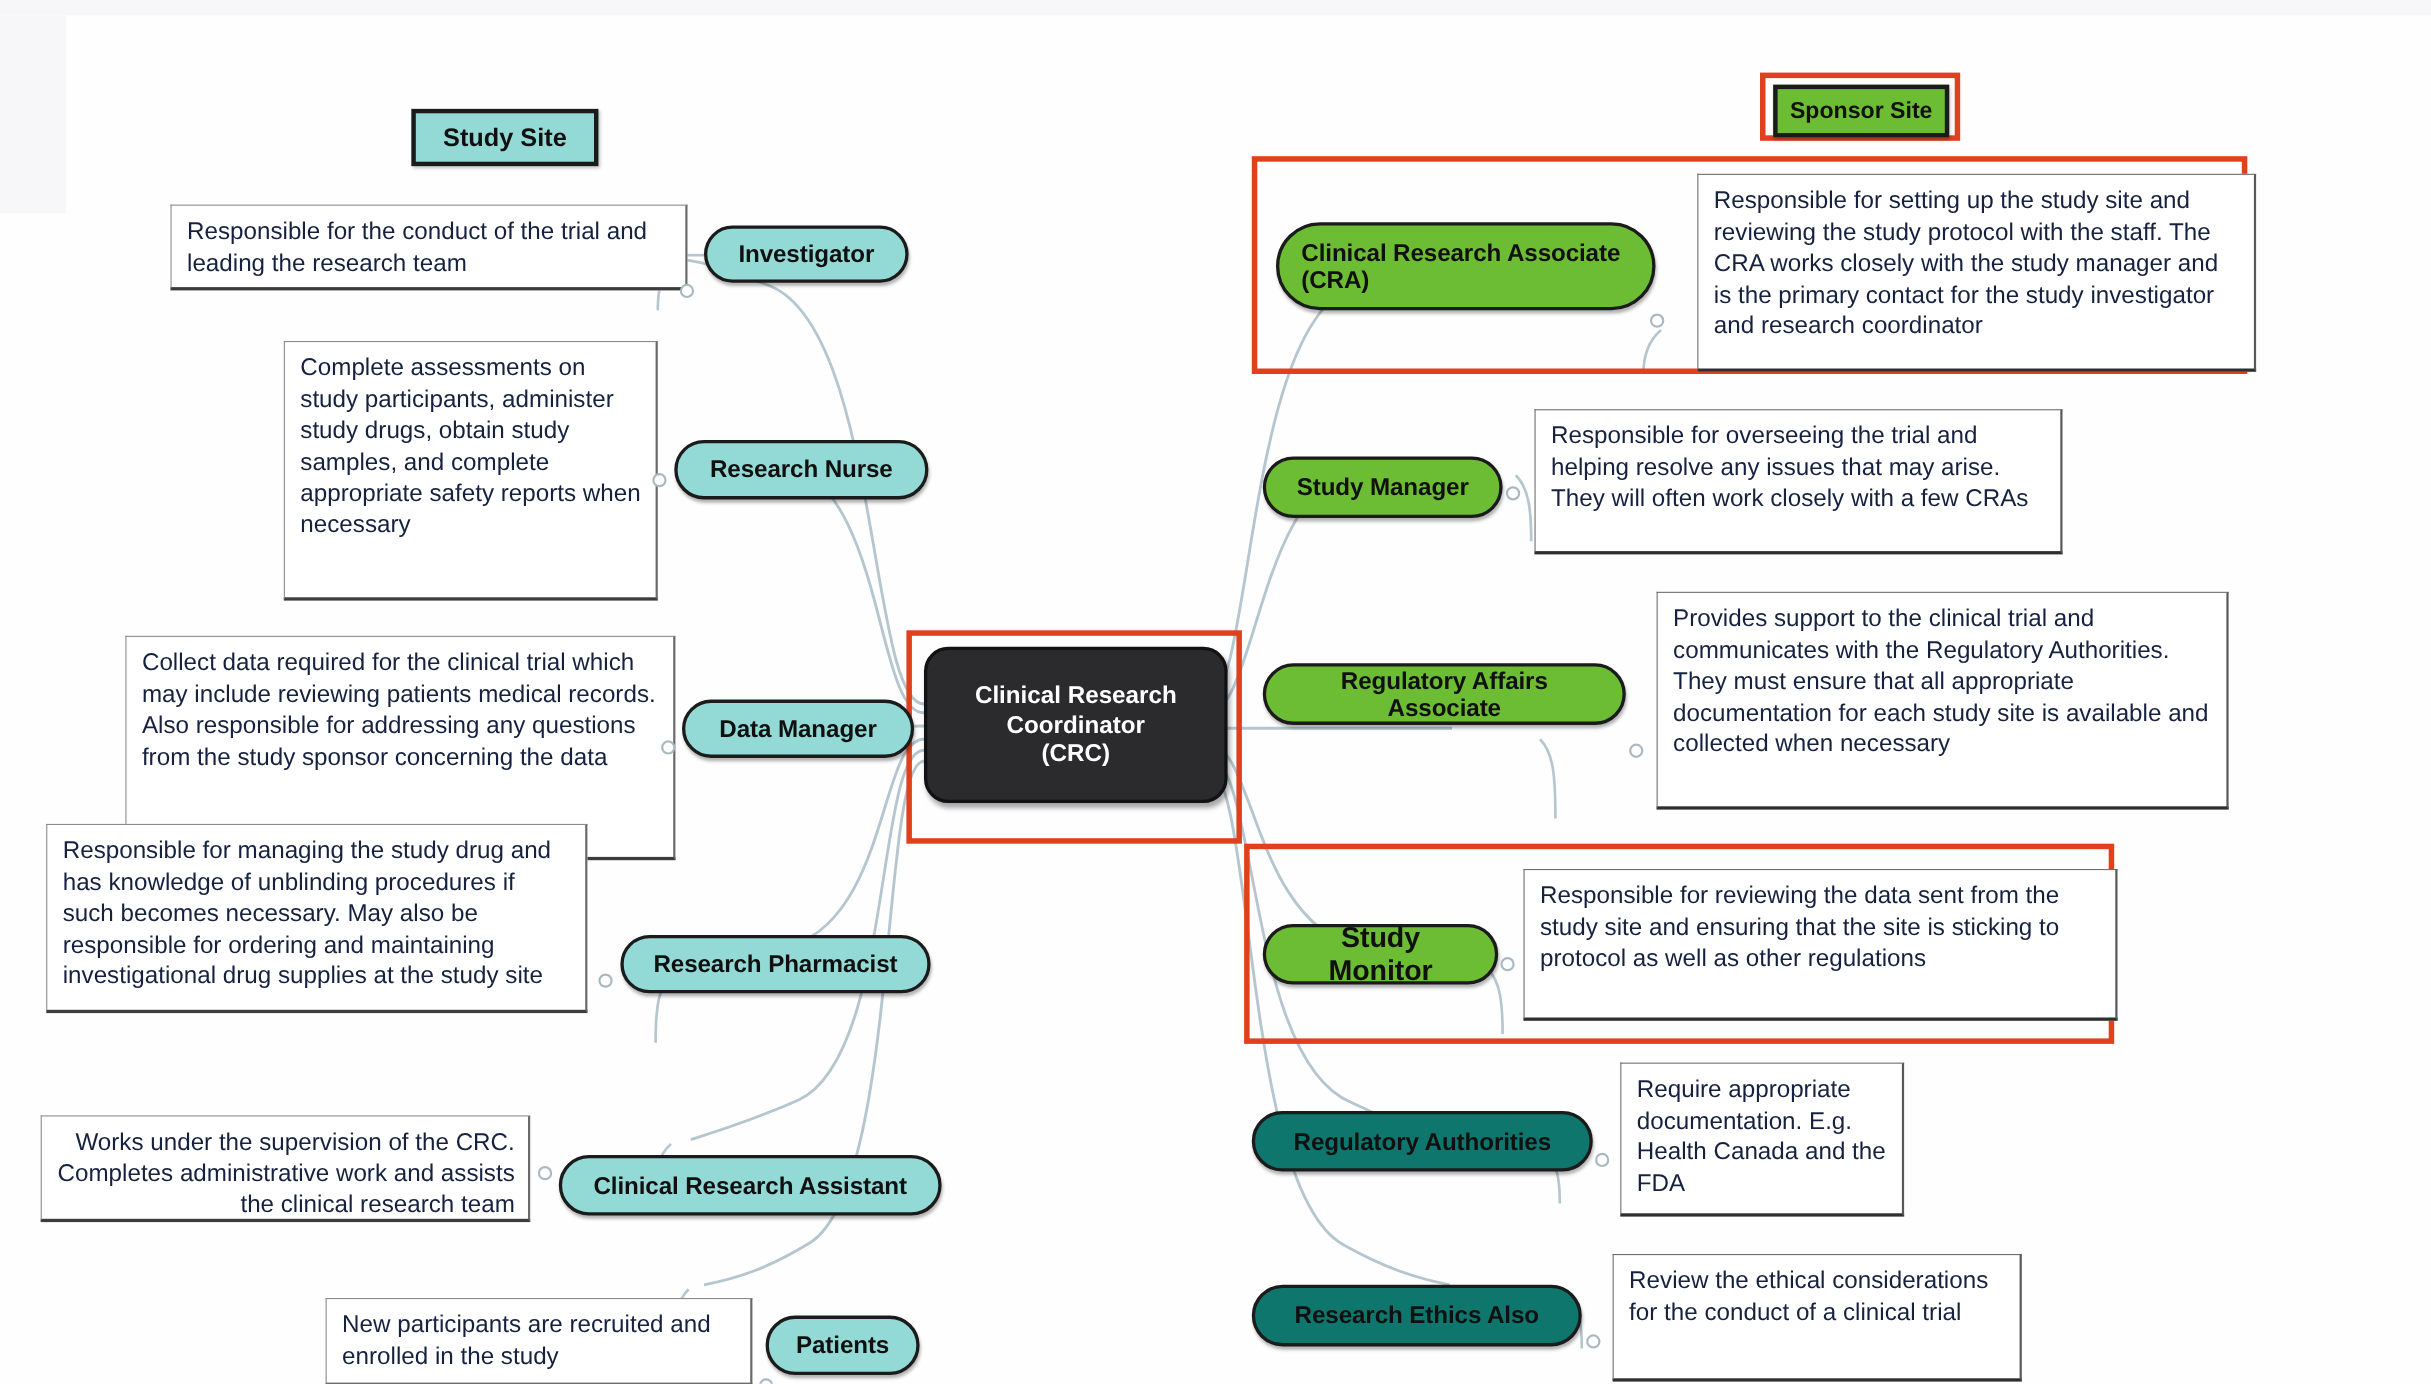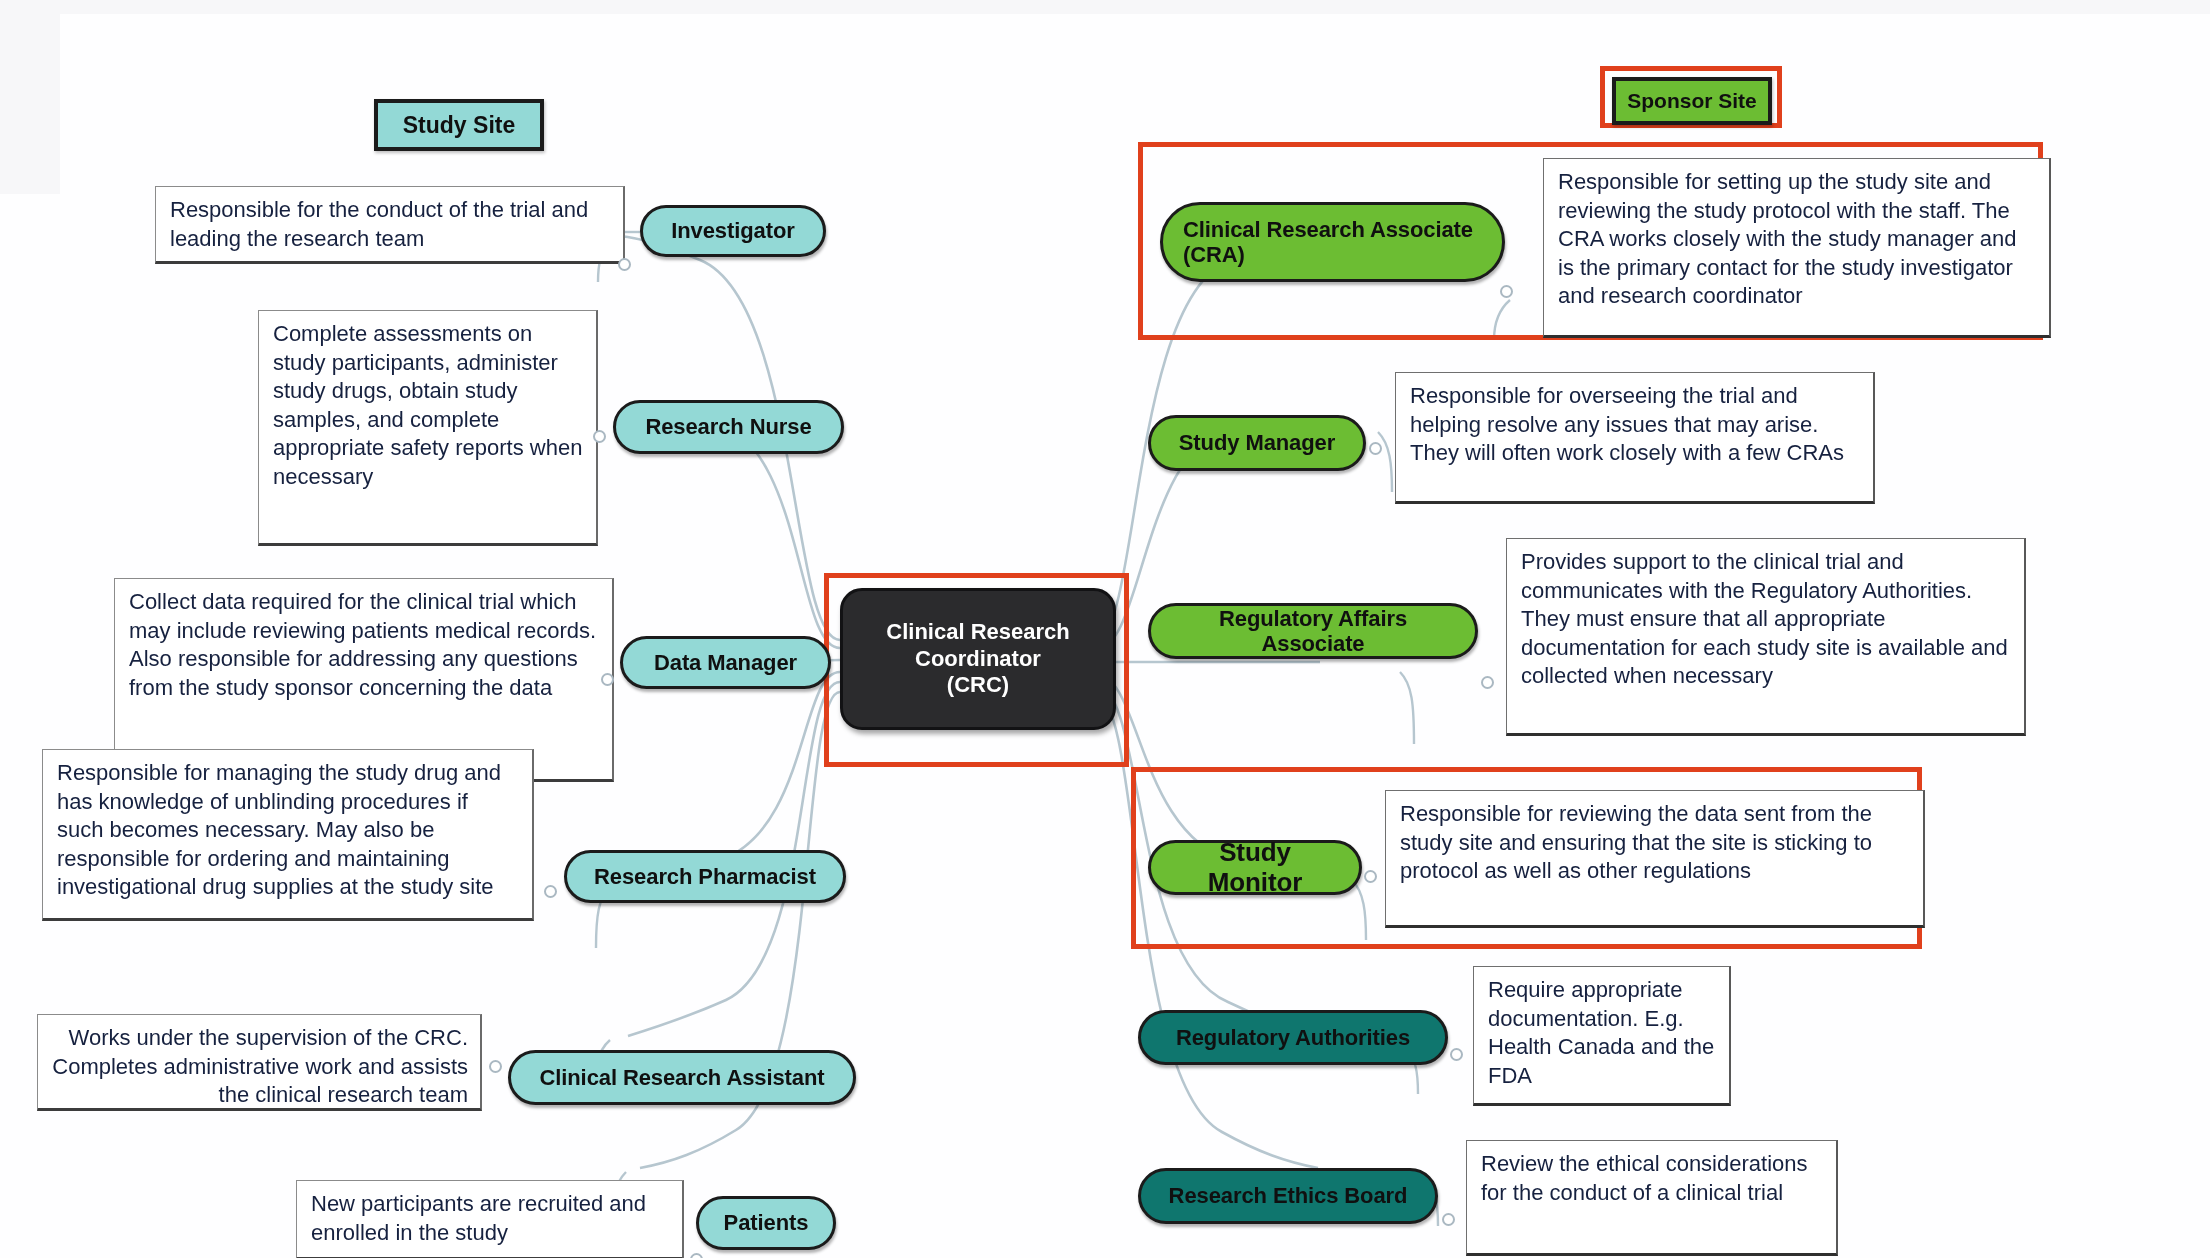--- a/index.html
+++ b/index.html
@@ -244,20 +244,20 @@
 
   <div class="abs pill yellow center-text" style="left:1138px;top:1010px;width:310px;height:55px;font-size:22px;">
     <span style="width:100%;">Regulatory Authorities</span>
   </div>
   <div class="abs dot" style="left:1450px;top:1048px;"></div>
   <div class="abs note dark-edge" style="left:1473px;top:966px;width:258px;height:140px;font-size:22px;">
     <span>Require appropriate documentation. E.g. Health Canada and the FDA</span>
   </div>
 
   <div class="abs pill yellow center-text" style="left:1138px;top:1168px;width:300px;height:56px;font-size:22px;">
-    <span style="width:100%;">Research Ethics Board</span>
+    <span style="width:100%;">Research Ethics Also</span>
   </div>
   <div class="abs dot" style="left:1442px;top:1213px;"></div>
   <div class="abs note dark-edge" style="left:1466px;top:1140px;width:372px;height:116px;font-size:22px;">
     <span>Review the ethical considerations for the conduct of a clinical trial</span>
   </div>
 
 </div>
 
 </body></html>

